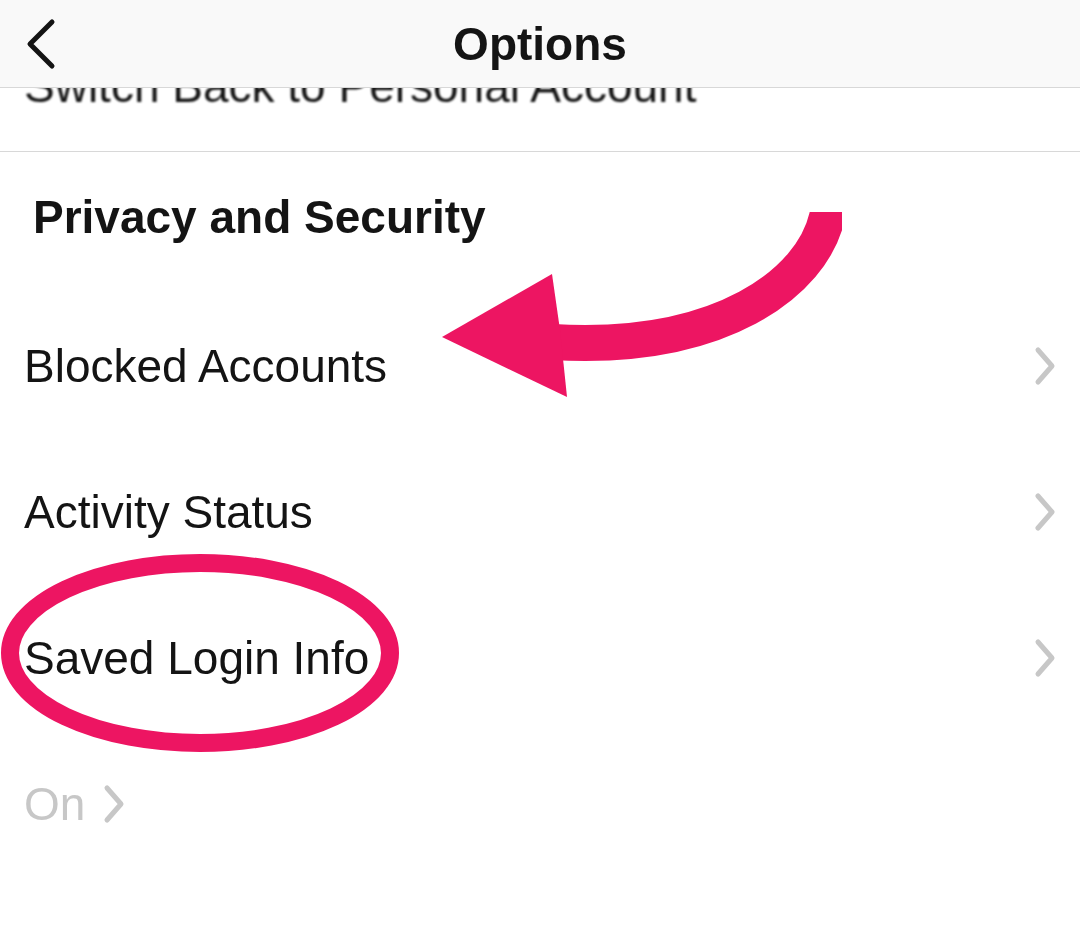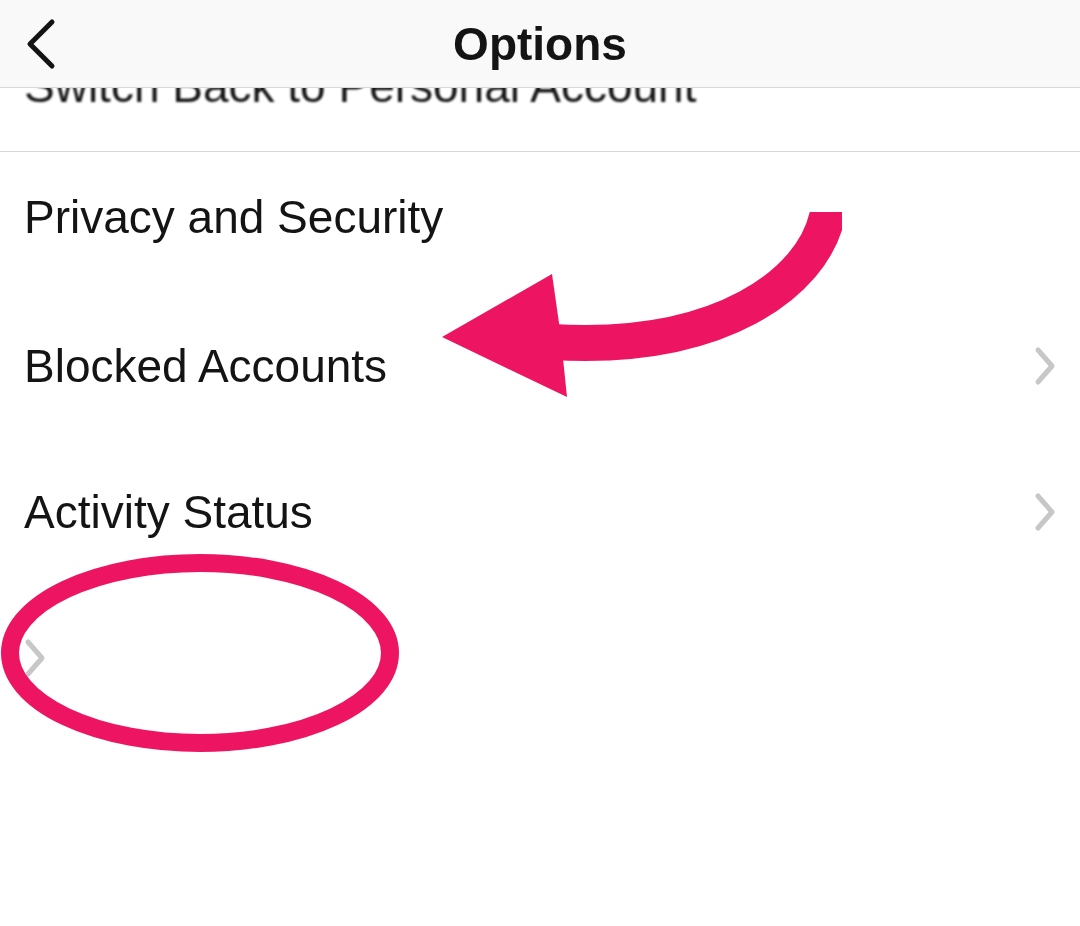--- a/index.html
+++ b/index.html
@@ -55,24 +55,24 @@
     .section-divider-top {
       position: absolute;
       left: 0;
       right: 0;
       top: 63px;
       height: 1px;
       background: #d8d8d8;
     }
     .section-header {
       position: absolute;
-      left: 24px;
+      left: 33px;
       top: 102px;
       font-size: 46px;
-      font-weight: 400;
+      font-weight: 700;
       color: #141414;
     }
     .list-item {
       position: absolute;
       left: 0;
       right: 0;
       padding: 0 24px;
       display: flex;
       align-items: center;
       justify-content: space-between;
@@ -155,30 +155,39 @@
     <span class="tail">
       <span class="chevron">
         <svg width="22" height="40" viewBox="0 0 22 40">
             <polyline points="4,4 18,20 4,36" fill="none" stroke="#c7c7c7" stroke-width="5" stroke-linecap="round" stroke-linejoin="round"></polyline>
           </svg>
       </span>
     </span>
   </div>
 
   <div class="list-item item-saved">
+    <span class="label">Saved Login Info</span>
     <span class="tail">
       <span class="chevron">
         <svg width="22" height="40" viewBox="0 0 22 40">
             <polyline points="4,4 18,20 4,36" fill="none" stroke="#c7c7c7" stroke-width="5" stroke-linecap="round" stroke-linejoin="round"></polyline>
           </svg>
       </span>
     </span>
   </div>
 
   <div class="list-item item-reshare">
+    <span class="tail">
+      <span class="value">On</span>
+      <span class="chevron">
+        <svg width="22" height="40" viewBox="0 0 22 40">
+            <polyline points="4,4 18,20 4,36" fill="none" stroke="#c7c7c7" stroke-width="5" stroke-linecap="round" stroke-linejoin="round"></polyline>
+          </svg>
+      </span>
+    </span>
   </div>
 
   <div class="annotation-arrow">
     <svg width="410" height="210" viewBox="0 0 410 210">
       <path d="M 395 5 C 380 70, 290 140, 120 130" fill="none" stroke="#ed1562" stroke-width="36" stroke-linecap="round"></path>
       <polygon points="10,125 120,62 128,118 135,185" fill="#ed1562"></polygon>
     </svg>
   </div>
 
   <div class="annotation-ellipse">

